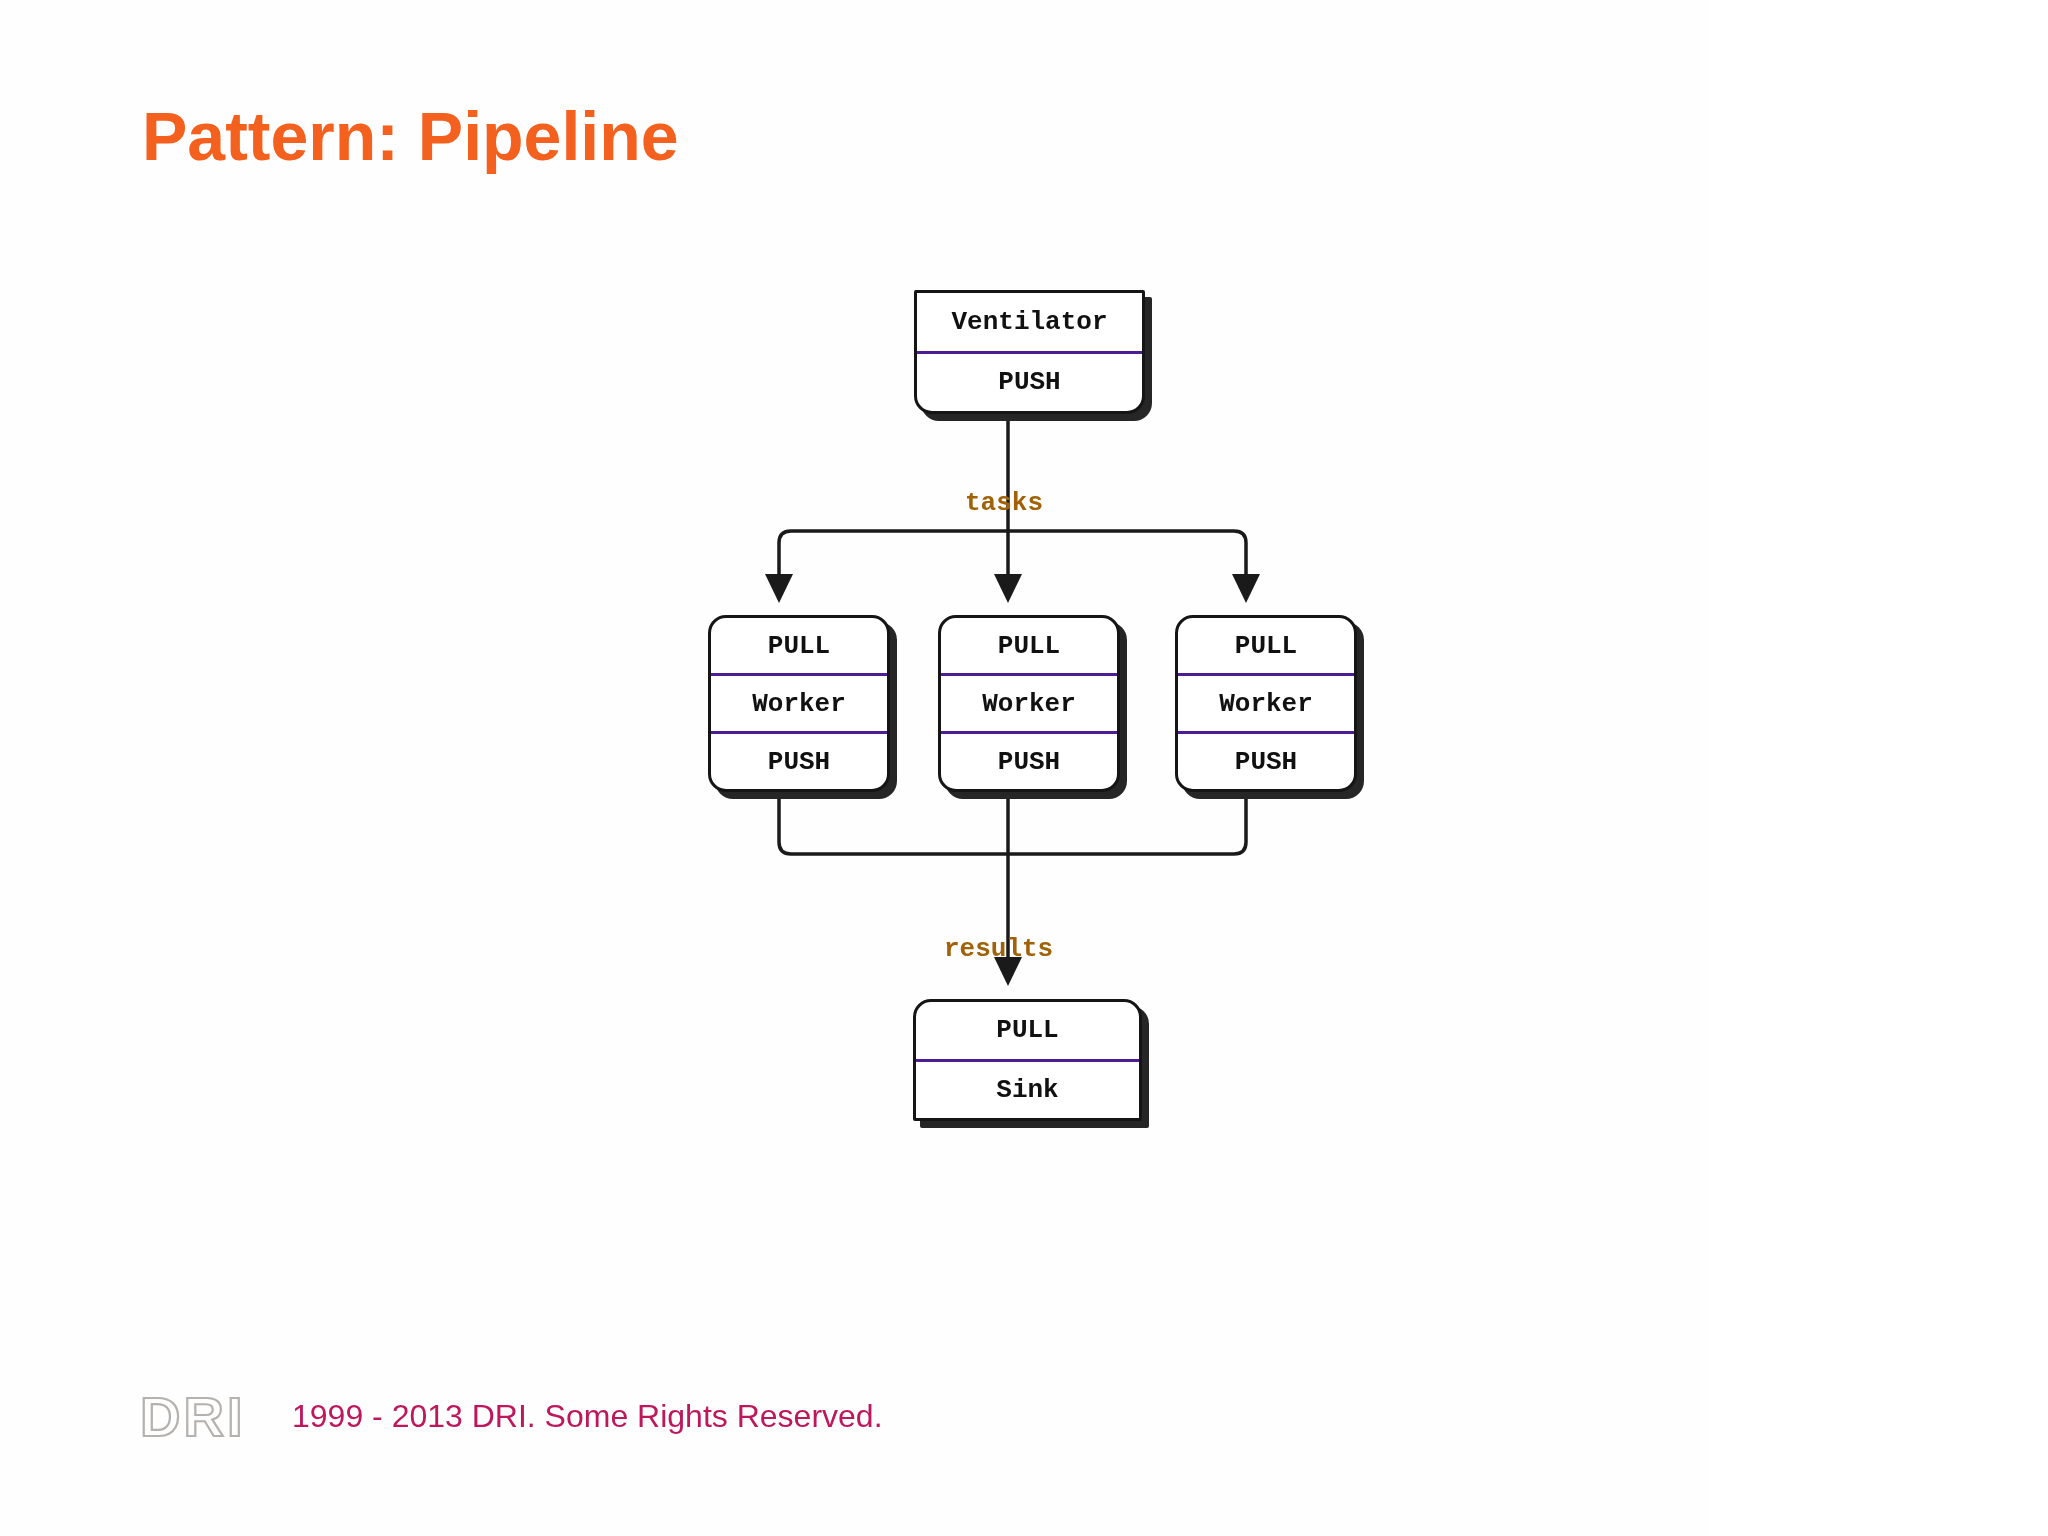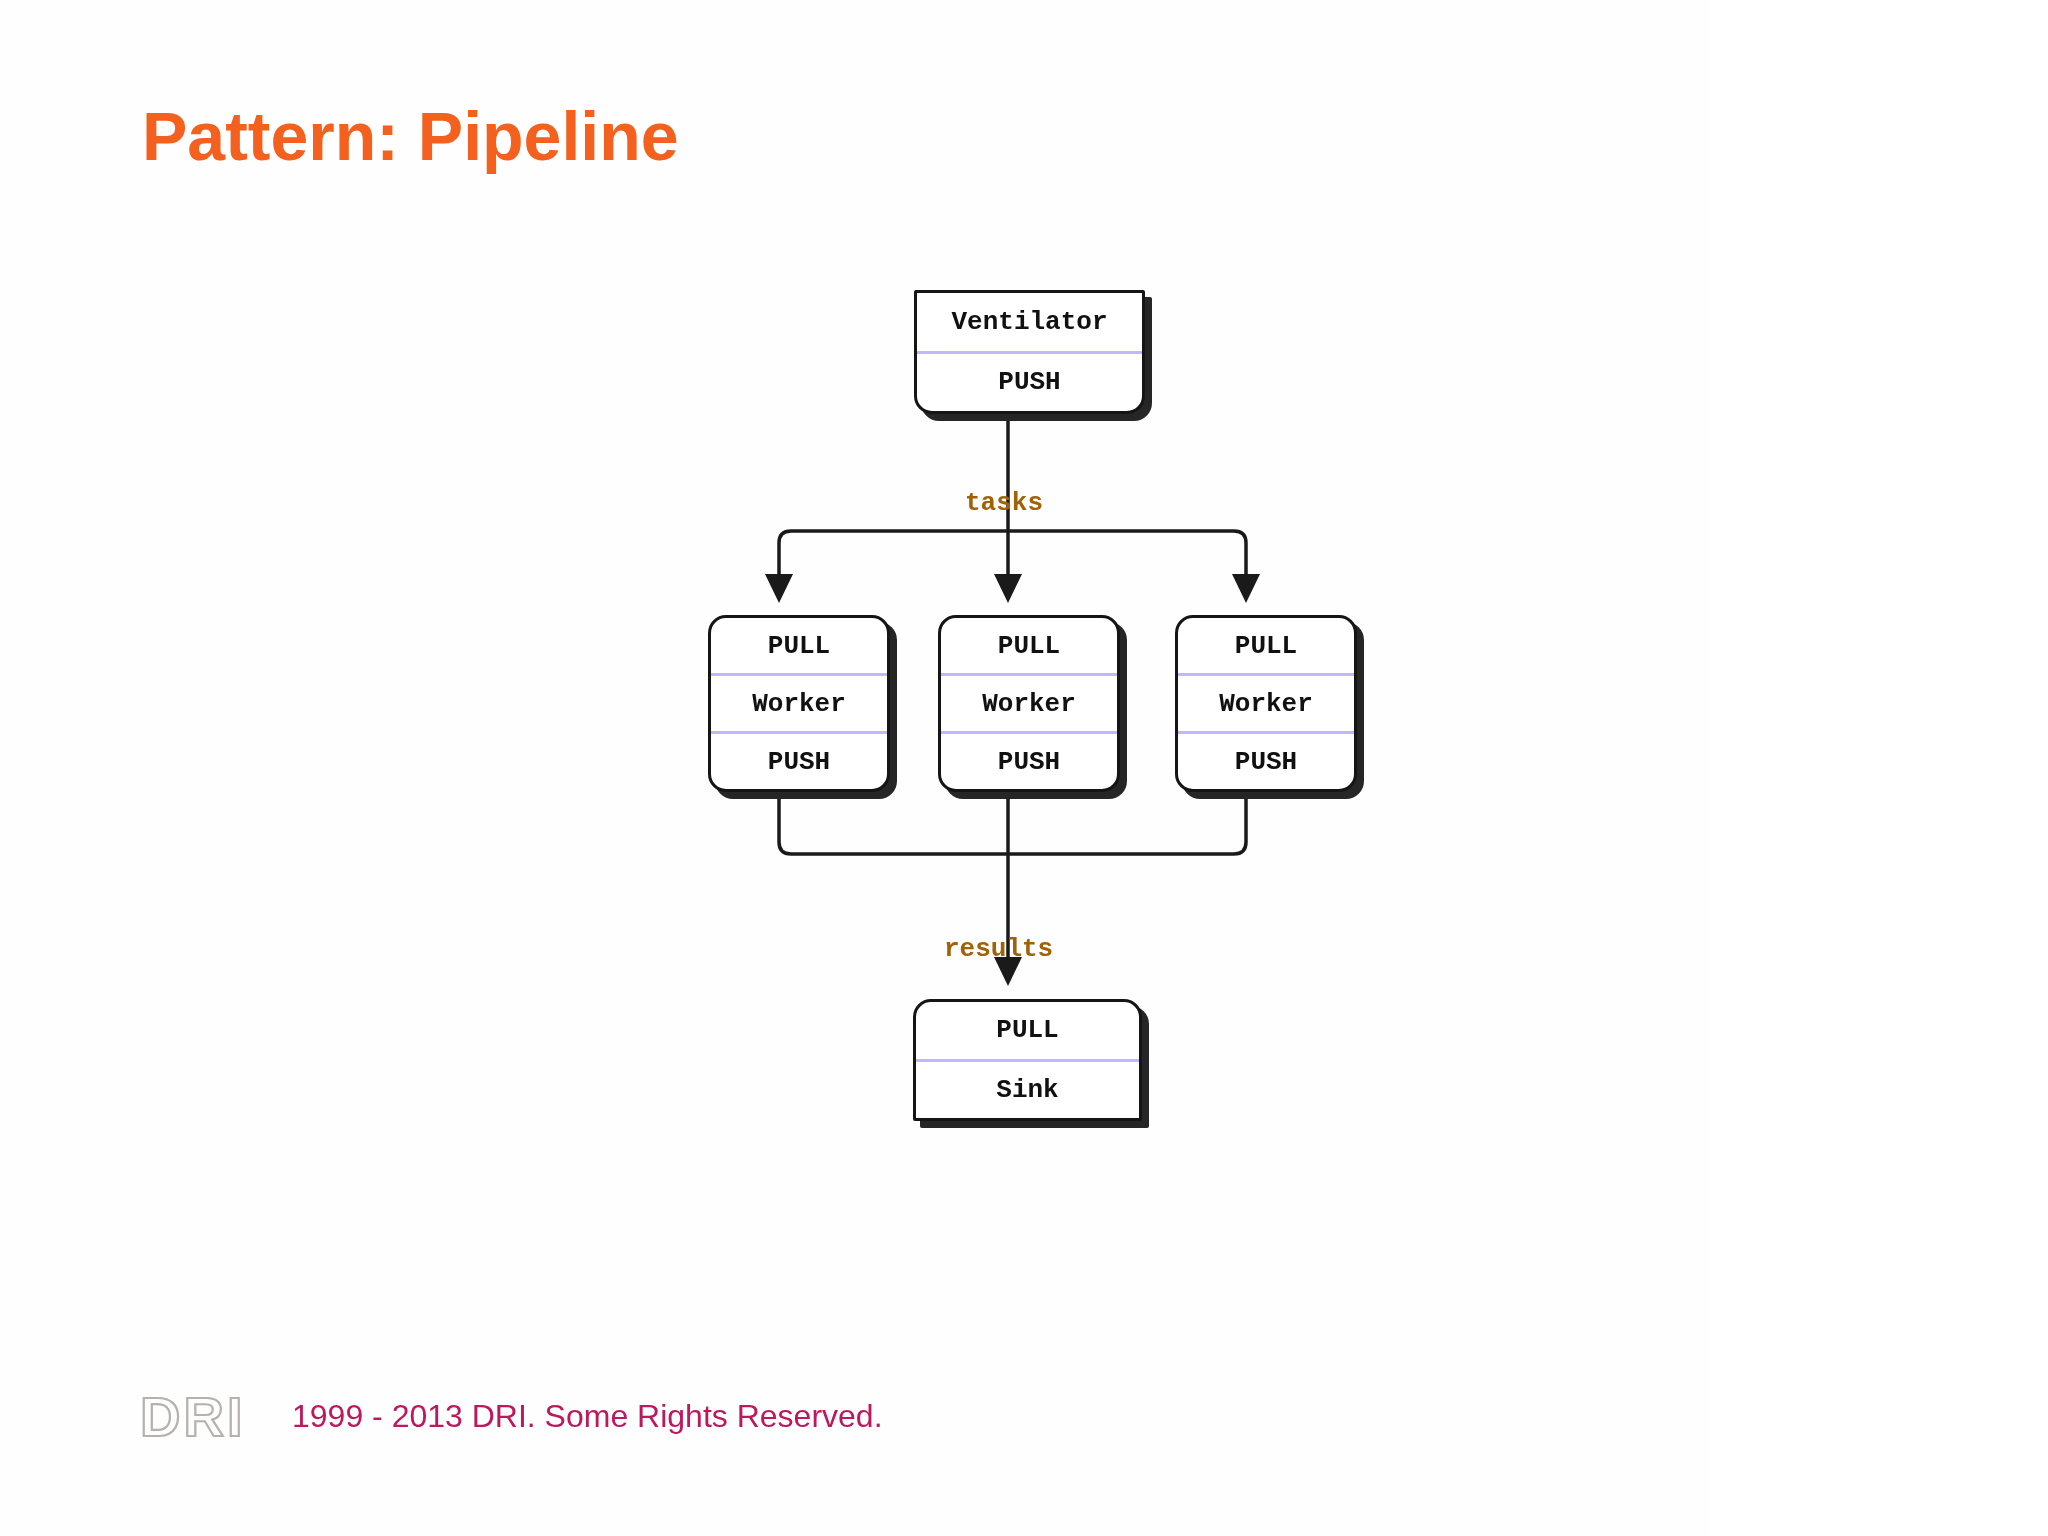--- a/index.html
+++ b/index.html
@@ -64,21 +64,21 @@
     display: flex;
     align-items: center;
     justify-content: center;
     font-family: "Liberation Mono", "DejaVu Sans Mono", monospace;
     font-weight: 700;
     font-size: 26px;
     color: #111111;
     white-space: nowrap;
   }
   .node .row + .row {
-    border-top: 3px solid #c4b5fd;
+    border-top: 3px solid #4c1d95;
   }
 
   .node-ventilator {
     left: 894px; top: 290px;
     width: 225px; height: 118px;
     border-radius: 2px 2px 18px 18px;
   }
   .node-worker {
     top: 615px;
     width: 176px; height: 171px;

